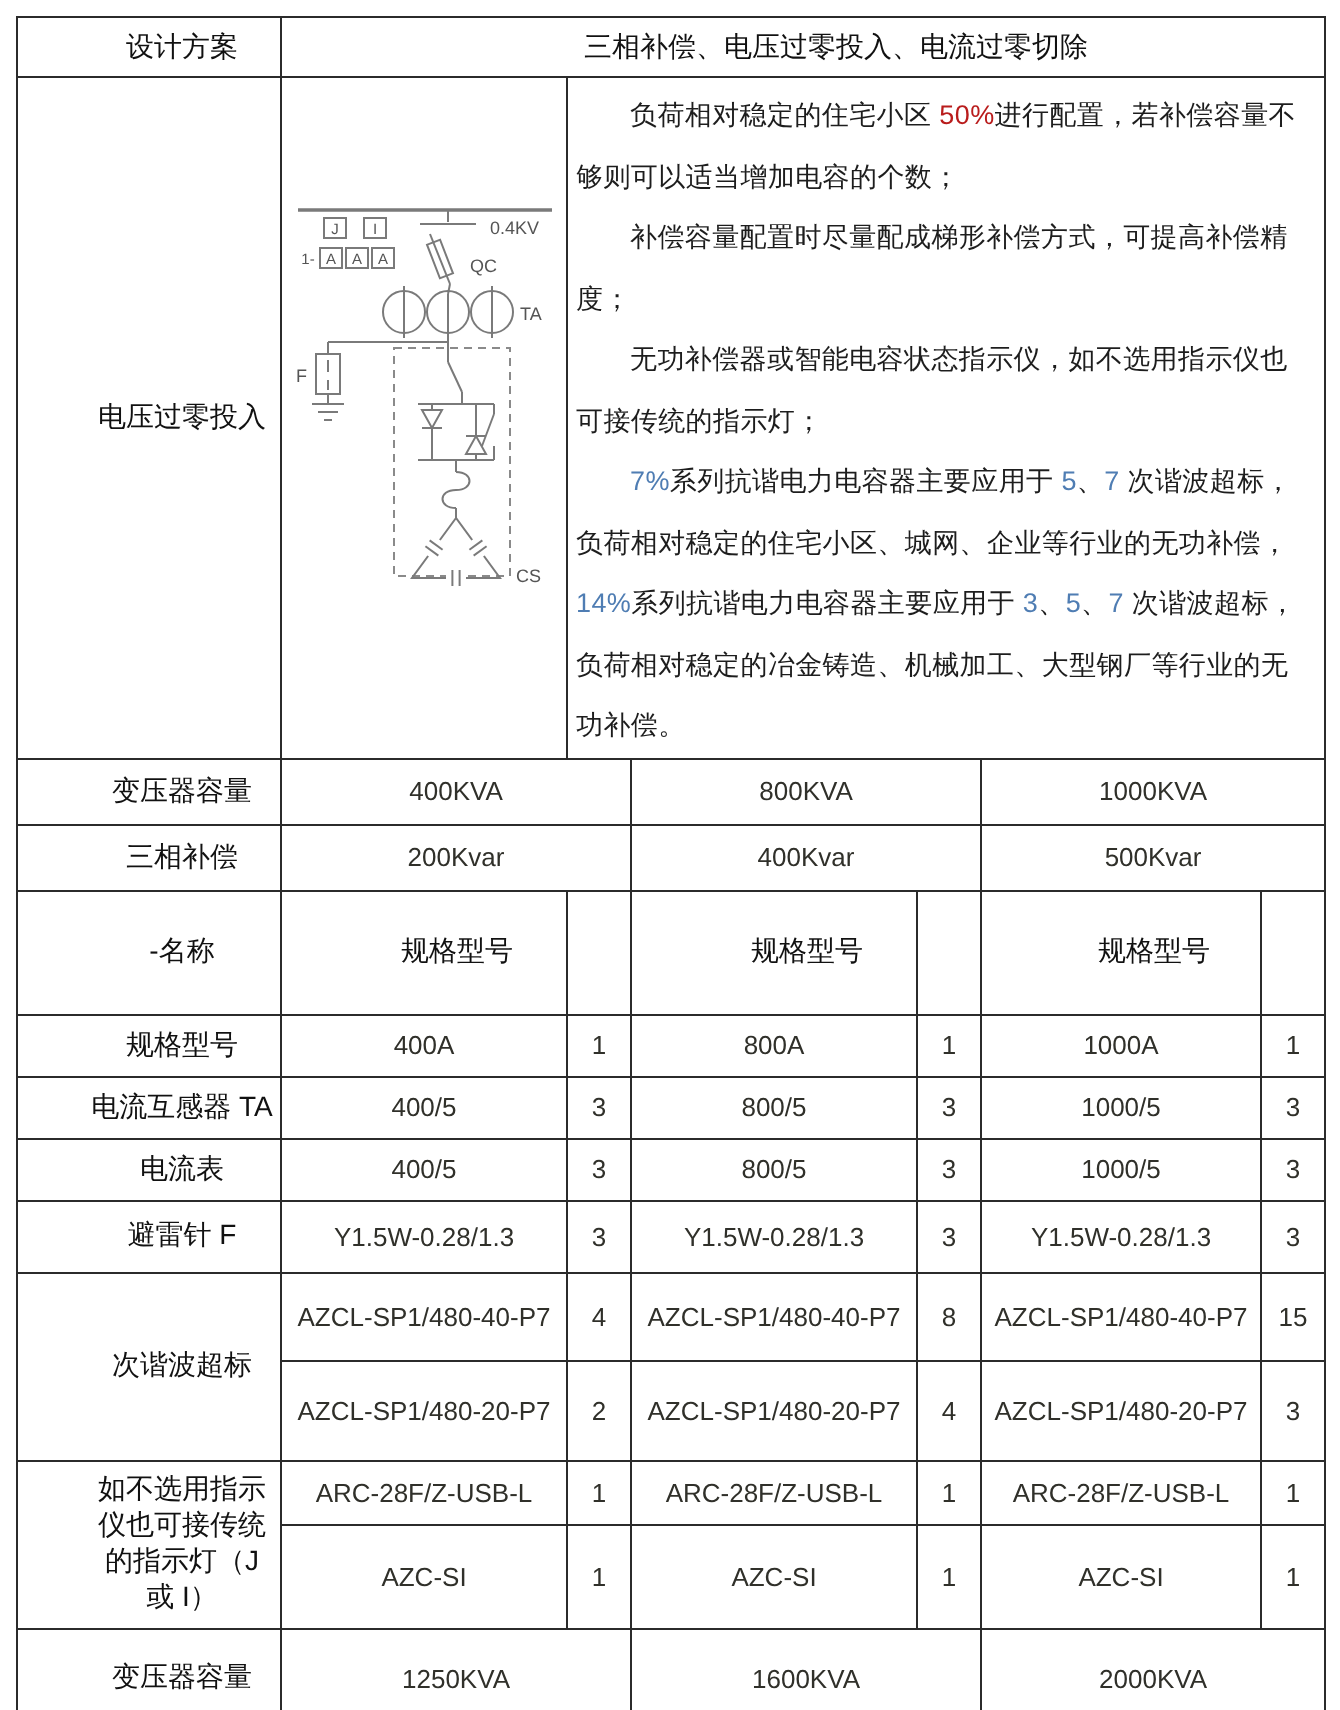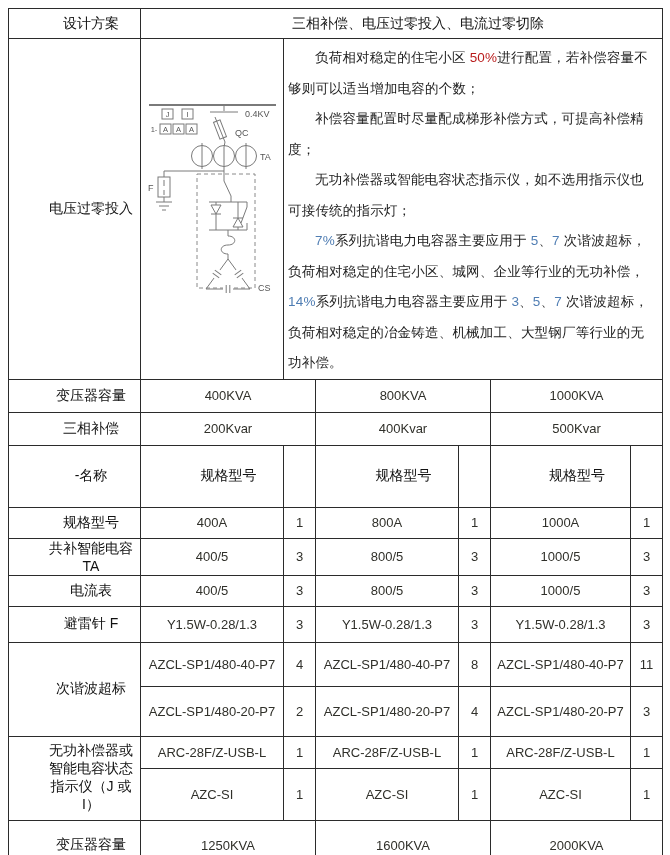--- a/index.html
+++ b/index.html
@@ -170,21 +170,21 @@
     <td class="lab">规格型号</td>
     <td>400A</td>
     <td>1</td>
     <td>800A</td>
     <td>1</td>
     <td>1000A</td>
     <td>1</td>
   </tr>
 
   <tr class="r7">
-    <td class="lab">共补智能电容 TA</td>
+    <td class="lab">电流互感器 TA</td>
     <td>400/5</td>
     <td>3</td>
     <td>800/5</td>
     <td>3</td>
     <td>1000/5</td>
     <td>3</td>
   </tr>
 
   <tr class="r8">
     <td class="lab">电流表</td>
@@ -206,33 +206,33 @@
     <td>3</td>
   </tr>
 
   <tr class="r10">
     <td class="lab" rowspan="2">次谐波超标</td>
     <td>AZCL-SP1/480-40-P7</td>
     <td>4</td>
     <td>AZCL-SP1/480-40-P7</td>
     <td>8</td>
     <td>AZCL-SP1/480-40-P7</td>
-    <td>11</td>
+    <td>15</td>
   </tr>
   <tr class="r11">
     <td>AZCL-SP1/480-20-P7</td>
     <td>2</td>
     <td>AZCL-SP1/480-20-P7</td>
     <td>4</td>
     <td>AZCL-SP1/480-20-P7</td>
     <td>3</td>
   </tr>
 
   <tr class="r12">
-    <td class="lab" rowspan="2">无功补偿器或智能电容状态指示仪（J 或 I）</td>
+    <td class="lab" rowspan="2">如不选用指示仪也可接传统的指示灯（J 或 I）</td>
     <td>ARC-28F/Z-USB-L</td>
     <td>1</td>
     <td>ARC-28F/Z-USB-L</td>
     <td>1</td>
     <td>ARC-28F/Z-USB-L</td>
     <td>1</td>
   </tr>
   <tr class="r13">
     <td>AZC-SI</td>
     <td>1</td>

